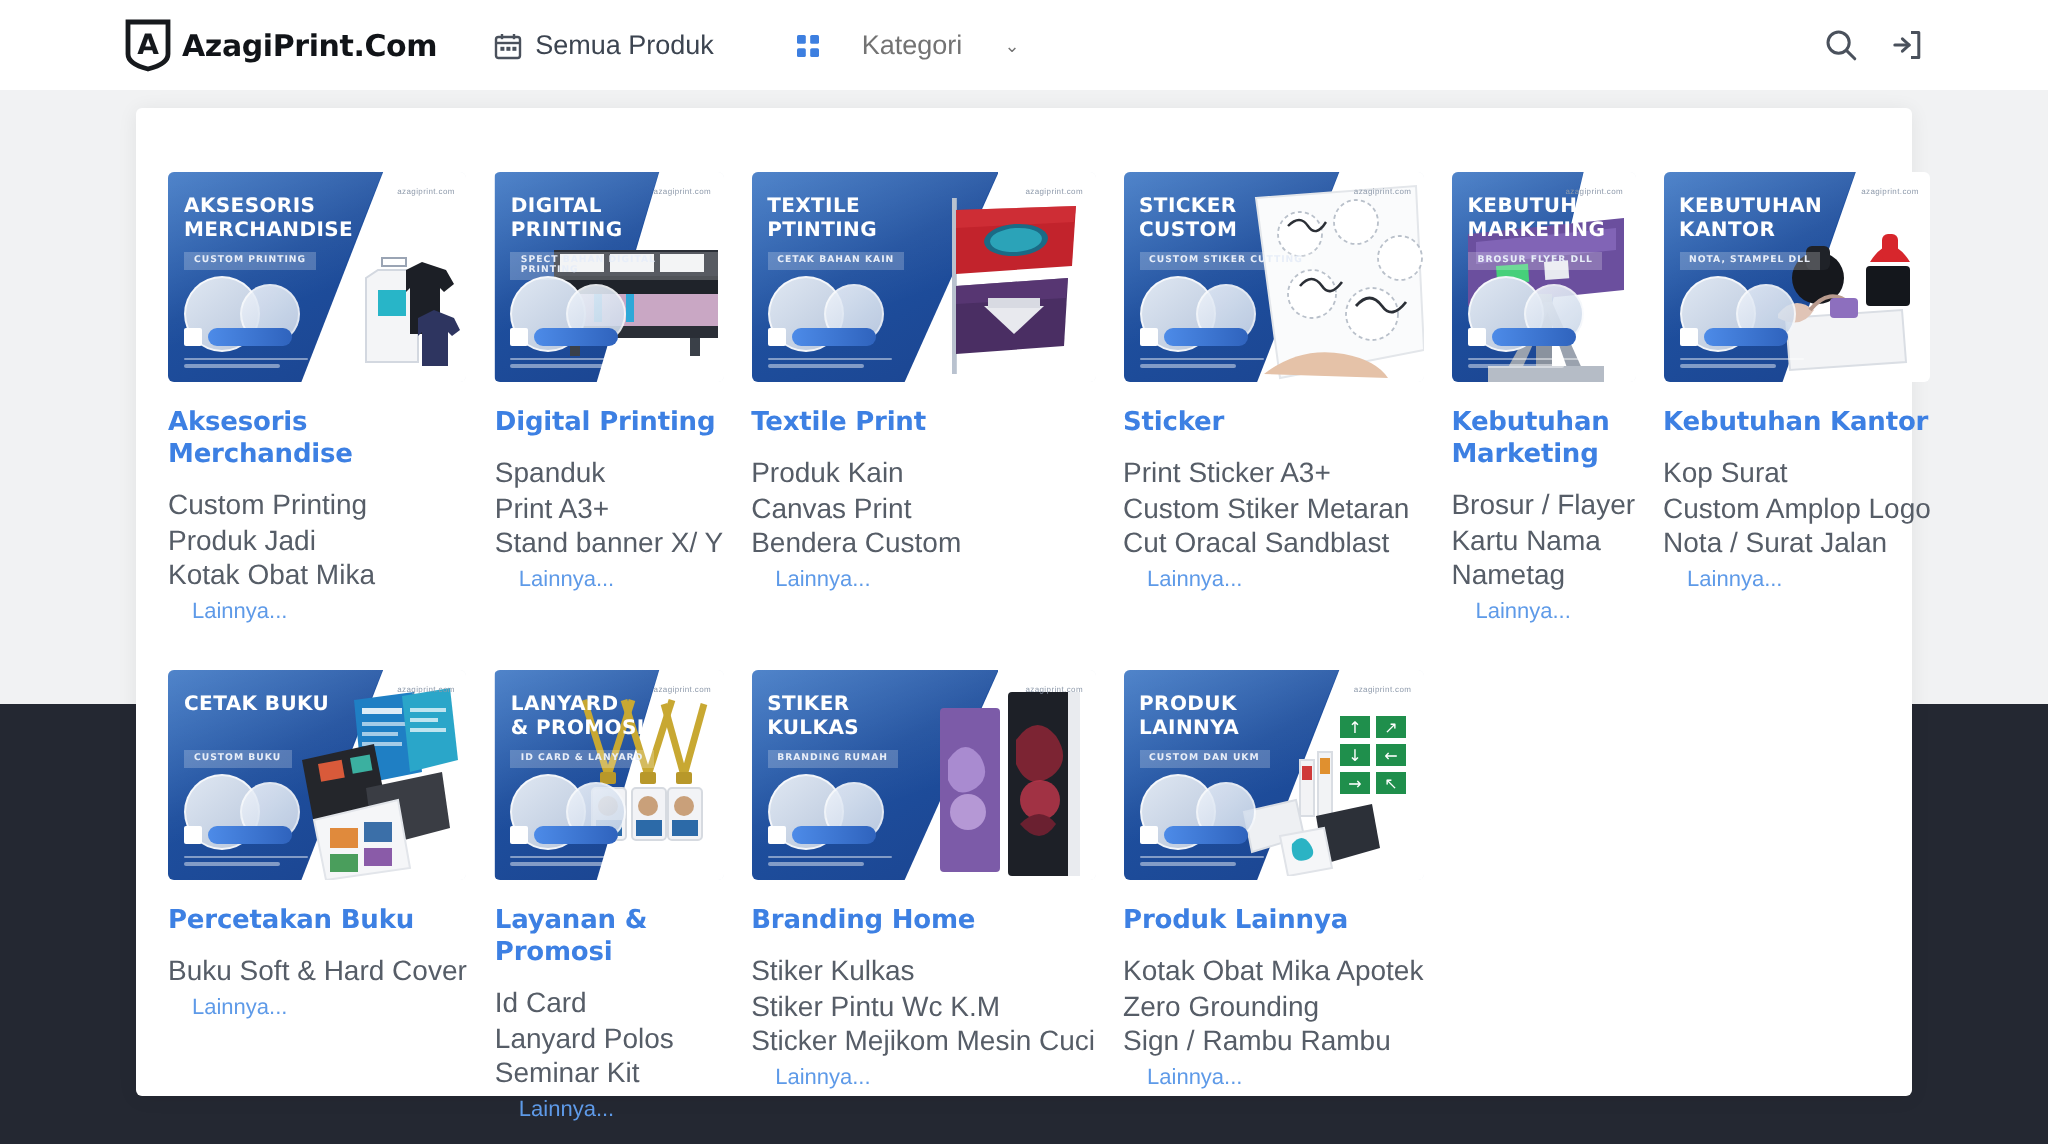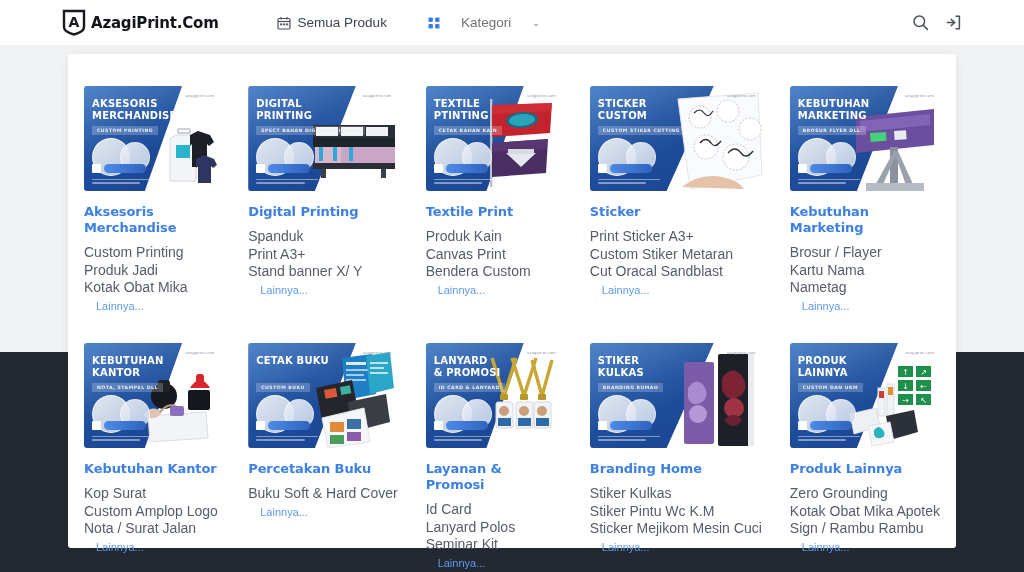--- a/index.html
+++ b/index.html
@@ -29,21 +29,21 @@
   .brand { display: flex; align-items: center; margin-left: 62px; gap: 5px; }
   .brand-shield {
     width: 24px; height: 27px; position: relative;
     display: flex; align-items: center; justify-content: center;
   }
   .brand-shield svg { display: block; }
   .brand-text {
     font-size: 15px; font-weight: bold; color: #111418;
     letter-spacing: -0.2px; font-family: "DejaVu Sans", sans-serif;
   }
-  .nav { display: flex; align-items: center; margin-left: 58px; gap: 40px; }
+  .nav { display: flex; align-items: center; margin-left: 28px; gap: 40px; }
   .nav-item {
     display: flex; align-items: center; gap: 7px;
     font-size: 13.5px; color: #3c4450; cursor: pointer;
   }
   .nav-item.accent { color: #737373; gap: 20px; }
   .nav-ico { width: 14px; height: 14px; display: block; }
   .chev { font-size: 9px; margin-left: 1px; }
   .header-right {
     margin-left: auto; margin-right: 62px;
     display: flex; align-items: center; gap: 16px;
@@ -55,24 +55,23 @@
     position: absolute; left: 68px; top: 54px;
     width: 888px; height: 494px;
     background: #ffffff;
     border-radius: 3px;
     box-shadow: 0 1px 10px rgba(0,0,0,0.07);
     z-index: 20;
     padding: 32px 16px 0 16px;
   }
   .grid {
     display: grid;
-    grid-template-columns: repeat(5, 1fr);
+    grid-template-columns: repeat(6, 1fr);
     column-gap: 14px;
     row-gap: 20px;
-    gap: 28px;
   }
   .card { width: 100%; }
 
   
   .banner {
     position: relative; width: 100%; height: 105px;
     border-radius: 3px; overflow: hidden;
     background: #eef2f6;
   }
   .banner-bg { position: absolute; inset: 0; background: #ffffff; }
@@ -642,22 +641,22 @@
         <span class="b-shop-btn"></span>
       </div>
       <div class="b-fine">
               <i></i>
               <i></i>
             </div>
       <div class="b-wm">azagiprint.com</div>
     </div>
     <a class="c-title">Produk Lainnya</a>
     <ul class="c-list">
-      <li>Zero Grounding</li>
-            <li>Kotak Obat Mika Apotek</li>
+      <li>Kotak Obat Mika Apotek</li>
+            <li>Zero Grounding</li>
             <li>Sign / Rambu Rambu</li>
     </ul>
     <a class="c-more">Lainnya...</a>
   </div>
       </div>
   </div>
 
 </div>
 
 </body></html>

